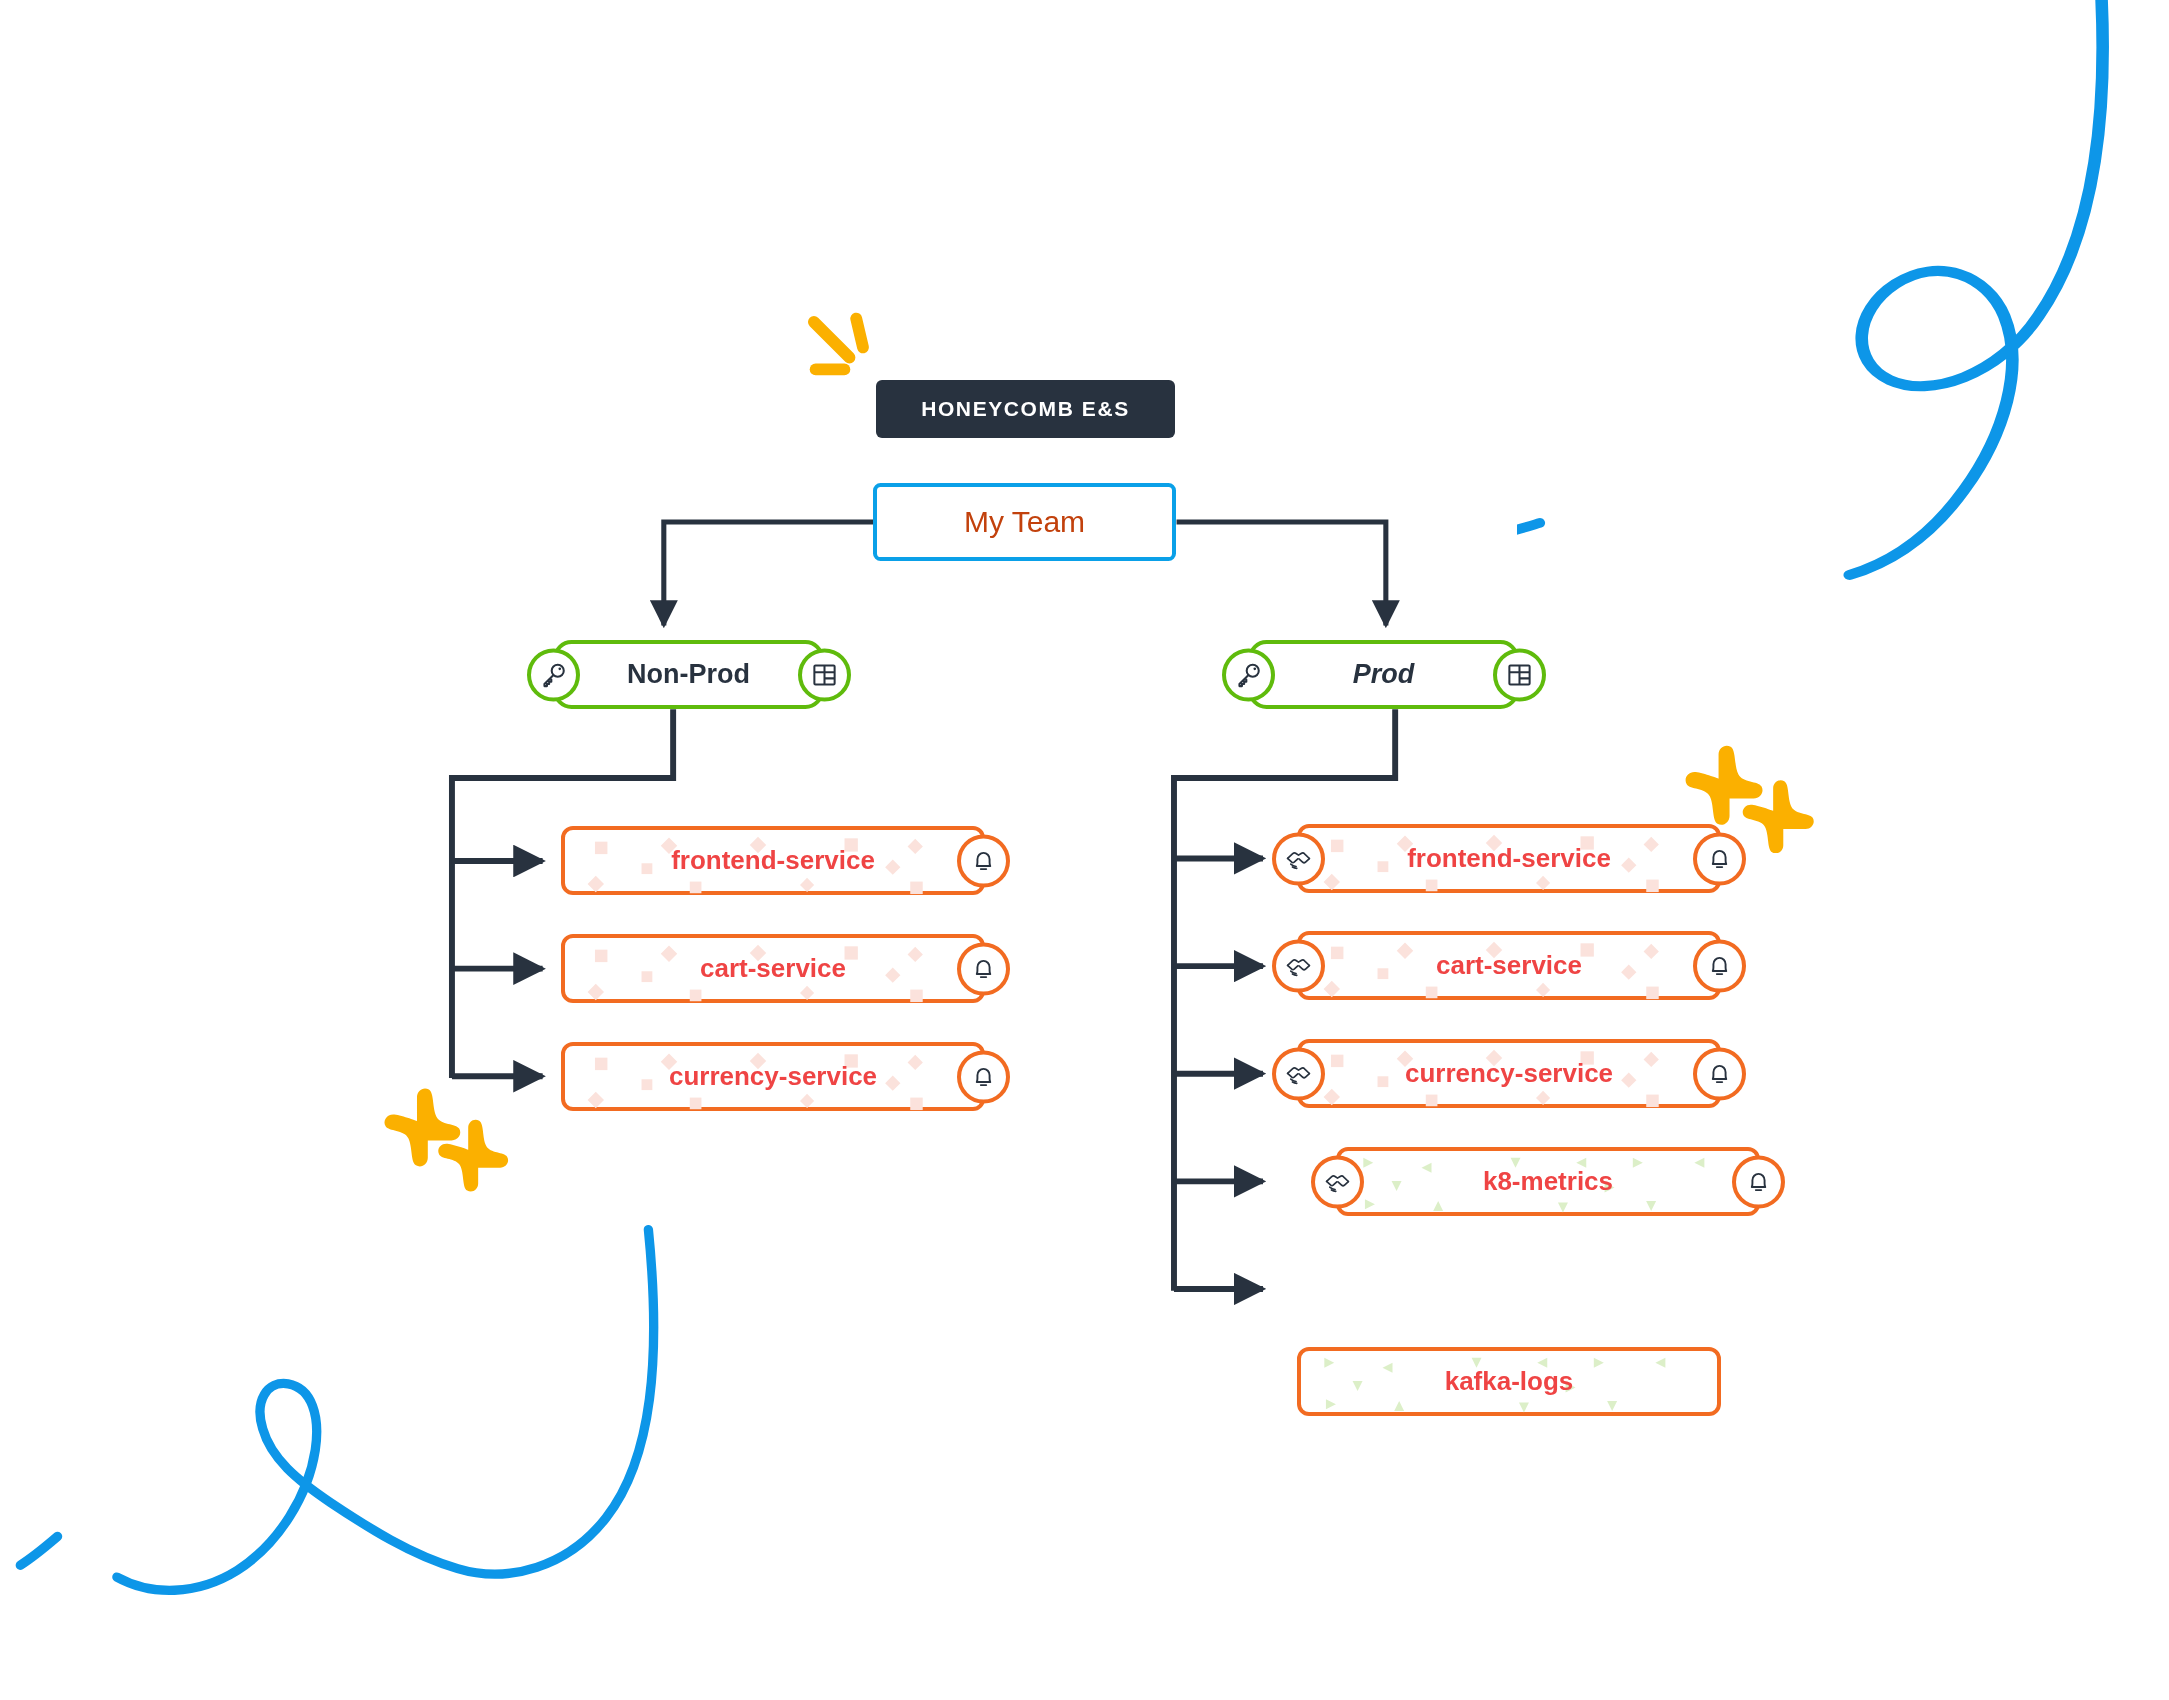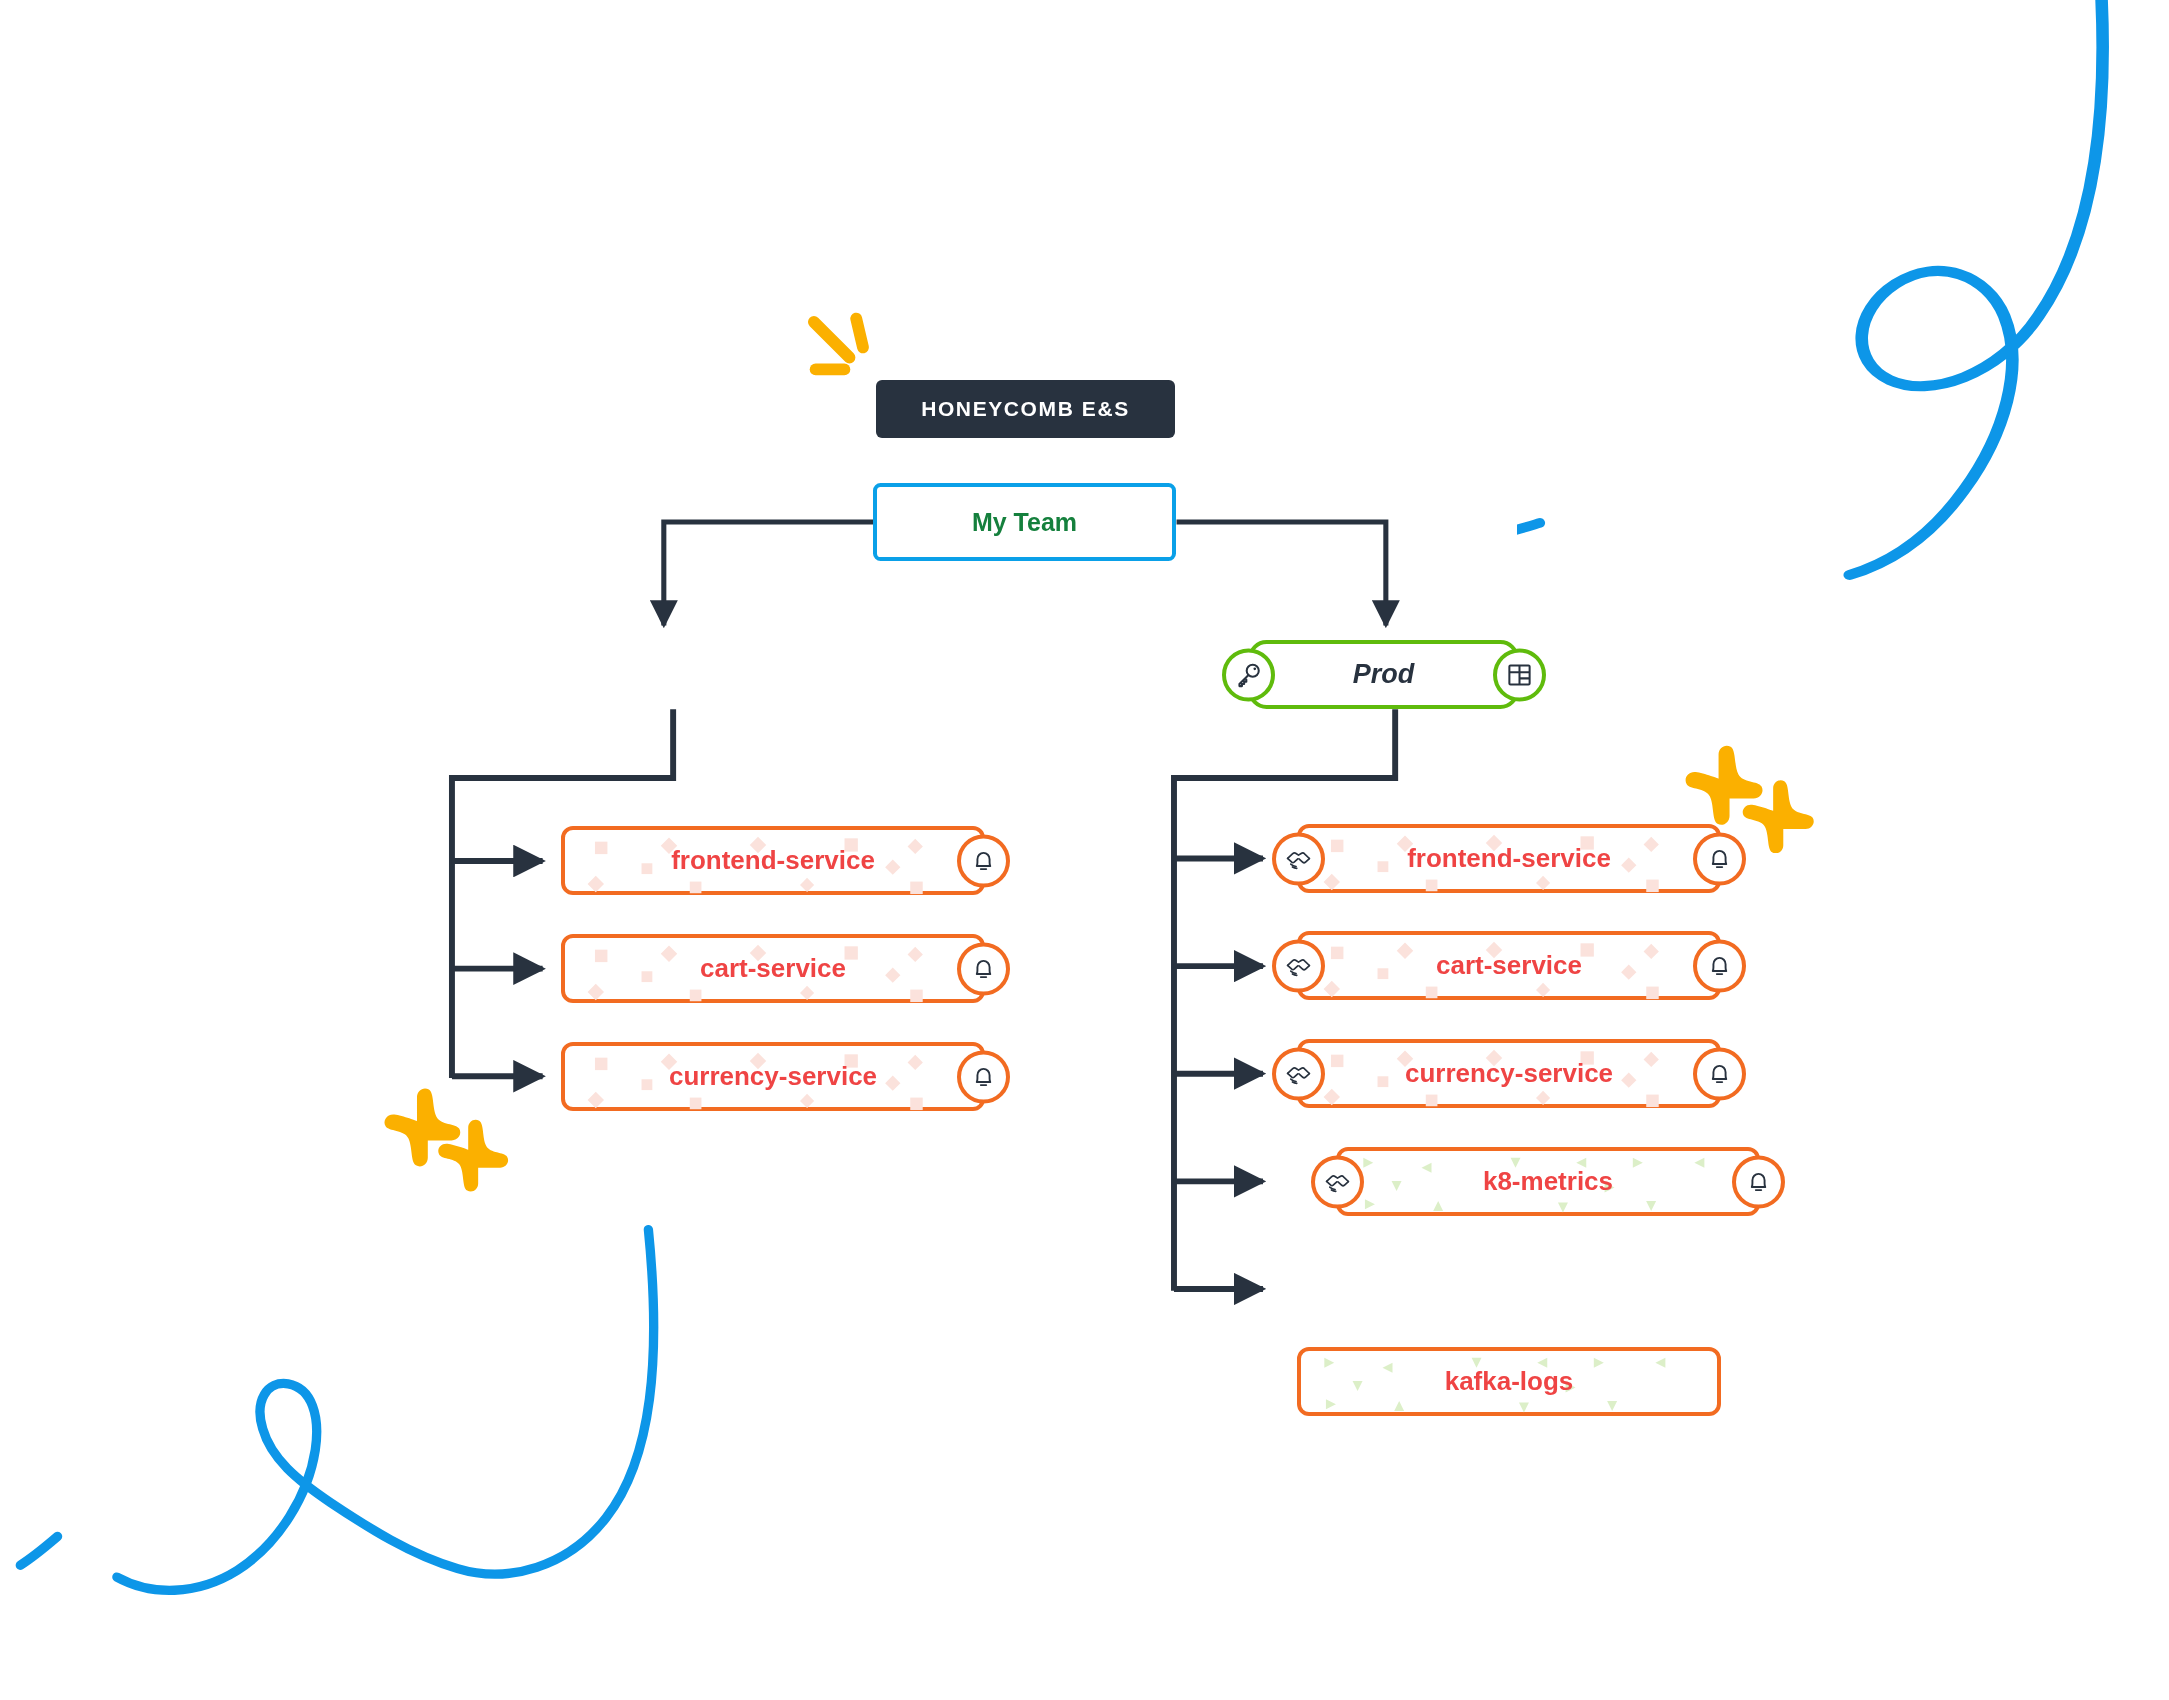--- a/index.html
+++ b/index.html
@@ -61,23 +61,23 @@
     width: 303px;
     height: 78px;
     border: 4.2px solid #0aa0e8;
     border-radius: 7.6px;
     background: #ffffff;
     display: flex;
     align-items: center;
     justify-content: center;
   }
   #root-node .node-label {
-    color: #15803d;
-    font-size: 25px;
-    font-weight: bold;
+    color: #c2410c;
+    font-size: 30px;
+    font-weight: normal;
   }
 
   
   .env-node {
     position: absolute;
     width: 271px;
     height: 69px;
     border: 4.2px solid #5fbb0c;
     border-radius: 18.6px;
     background: #ffffff;
@@ -243,20 +243,38 @@
   </svg>
 
   <div id="brand-badge">
     <span class="badge-text">HONEYCOMB E&amp;S</span>
   </div>
 
   <div id="root-node">
     <span class="node-label">My Team</span>
   </div>
 
+  <div class="env-node" id="env-nonprod">
+    <span class="env-badge left">
+      <svg width="29" height="29" viewBox="0 0 24 24" fill="none" stroke="#28323f" stroke-width="1.7" stroke-linecap="round" stroke-linejoin="round">
+        <circle cx="15.5" cy="8.5" r="5"></circle>
+        <circle cx="17.2" cy="6.9" r="1.1" fill="#28323f" stroke="none"></circle>
+        <path d="M 11.8 12.2 L 4.5 19.5 L 4.5 21.2 L 6.6 21.2 L 6.6 19.4 L 8.4 19.4 L 8.4 17.5 L 10.2 17.5 L 10.2 15.7"></path>
+      </svg>
+    </span>
+    <span class="node-label">Non-Prod</span>
+    <span class="env-badge right">
+      <svg width="27" height="27" viewBox="0 0 24 24" fill="none" stroke="#28323f" stroke-width="1.8" stroke-linejoin="round">
+        <rect x="3" y="3.5" width="18" height="17" rx="1"></rect>
+        <line x1="12" y1="3.5" x2="12" y2="20.5"></line>
+        <line x1="3" y1="9.5" x2="21" y2="9.5"></line>
+        <line x1="12" y1="15" x2="21" y2="15"></line>
+      </svg>
+    </span>
+  </div>
 
   <div class="env-node" id="env-prod">
     <span class="env-badge left">
       <svg width="29" height="29" viewBox="0 0 24 24" fill="none" stroke="#28323f" stroke-width="1.7" stroke-linecap="round" stroke-linejoin="round">
         <circle cx="15.5" cy="8.5" r="5"></circle>
         <circle cx="17.2" cy="6.9" r="1.1" fill="#28323f" stroke="none"></circle>
         <path d="M 11.8 12.2 L 4.5 19.5 L 4.5 21.2 L 6.6 21.2 L 6.6 19.4 L 8.4 19.4 L 8.4 17.5 L 10.2 17.5 L 10.2 15.7"></path>
       </svg>
     </span>
     <span class="node-label">Prod</span>

